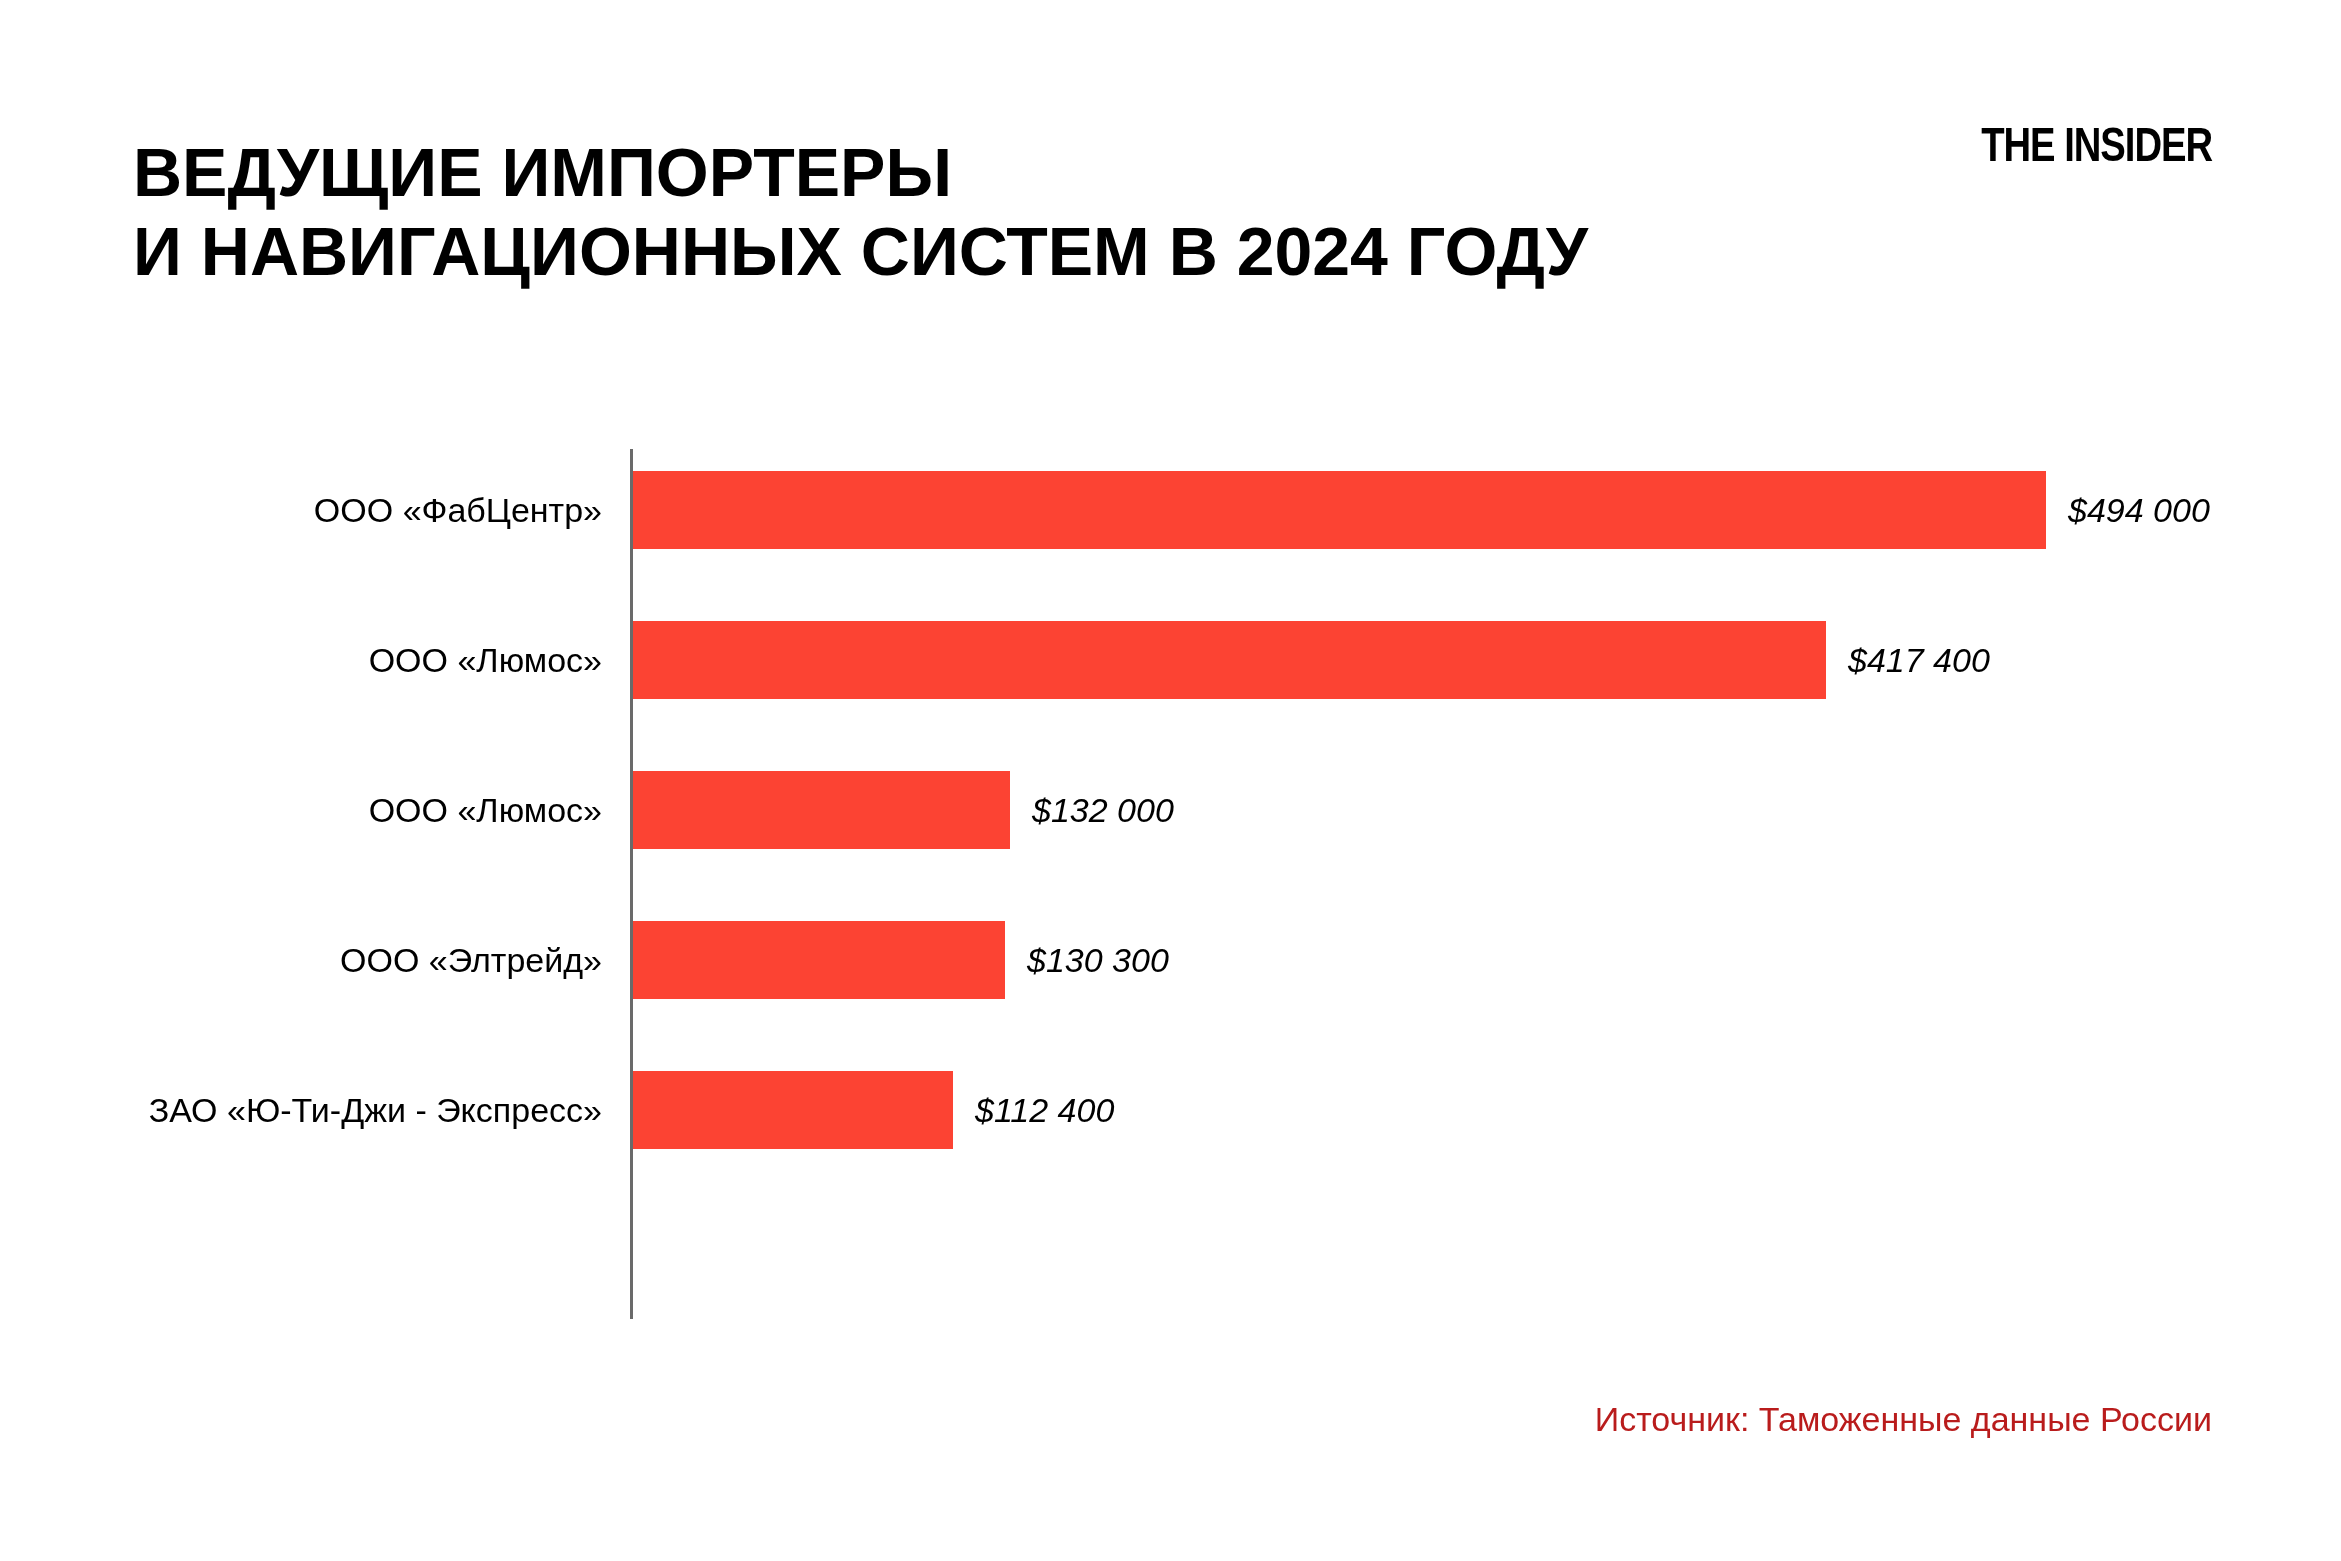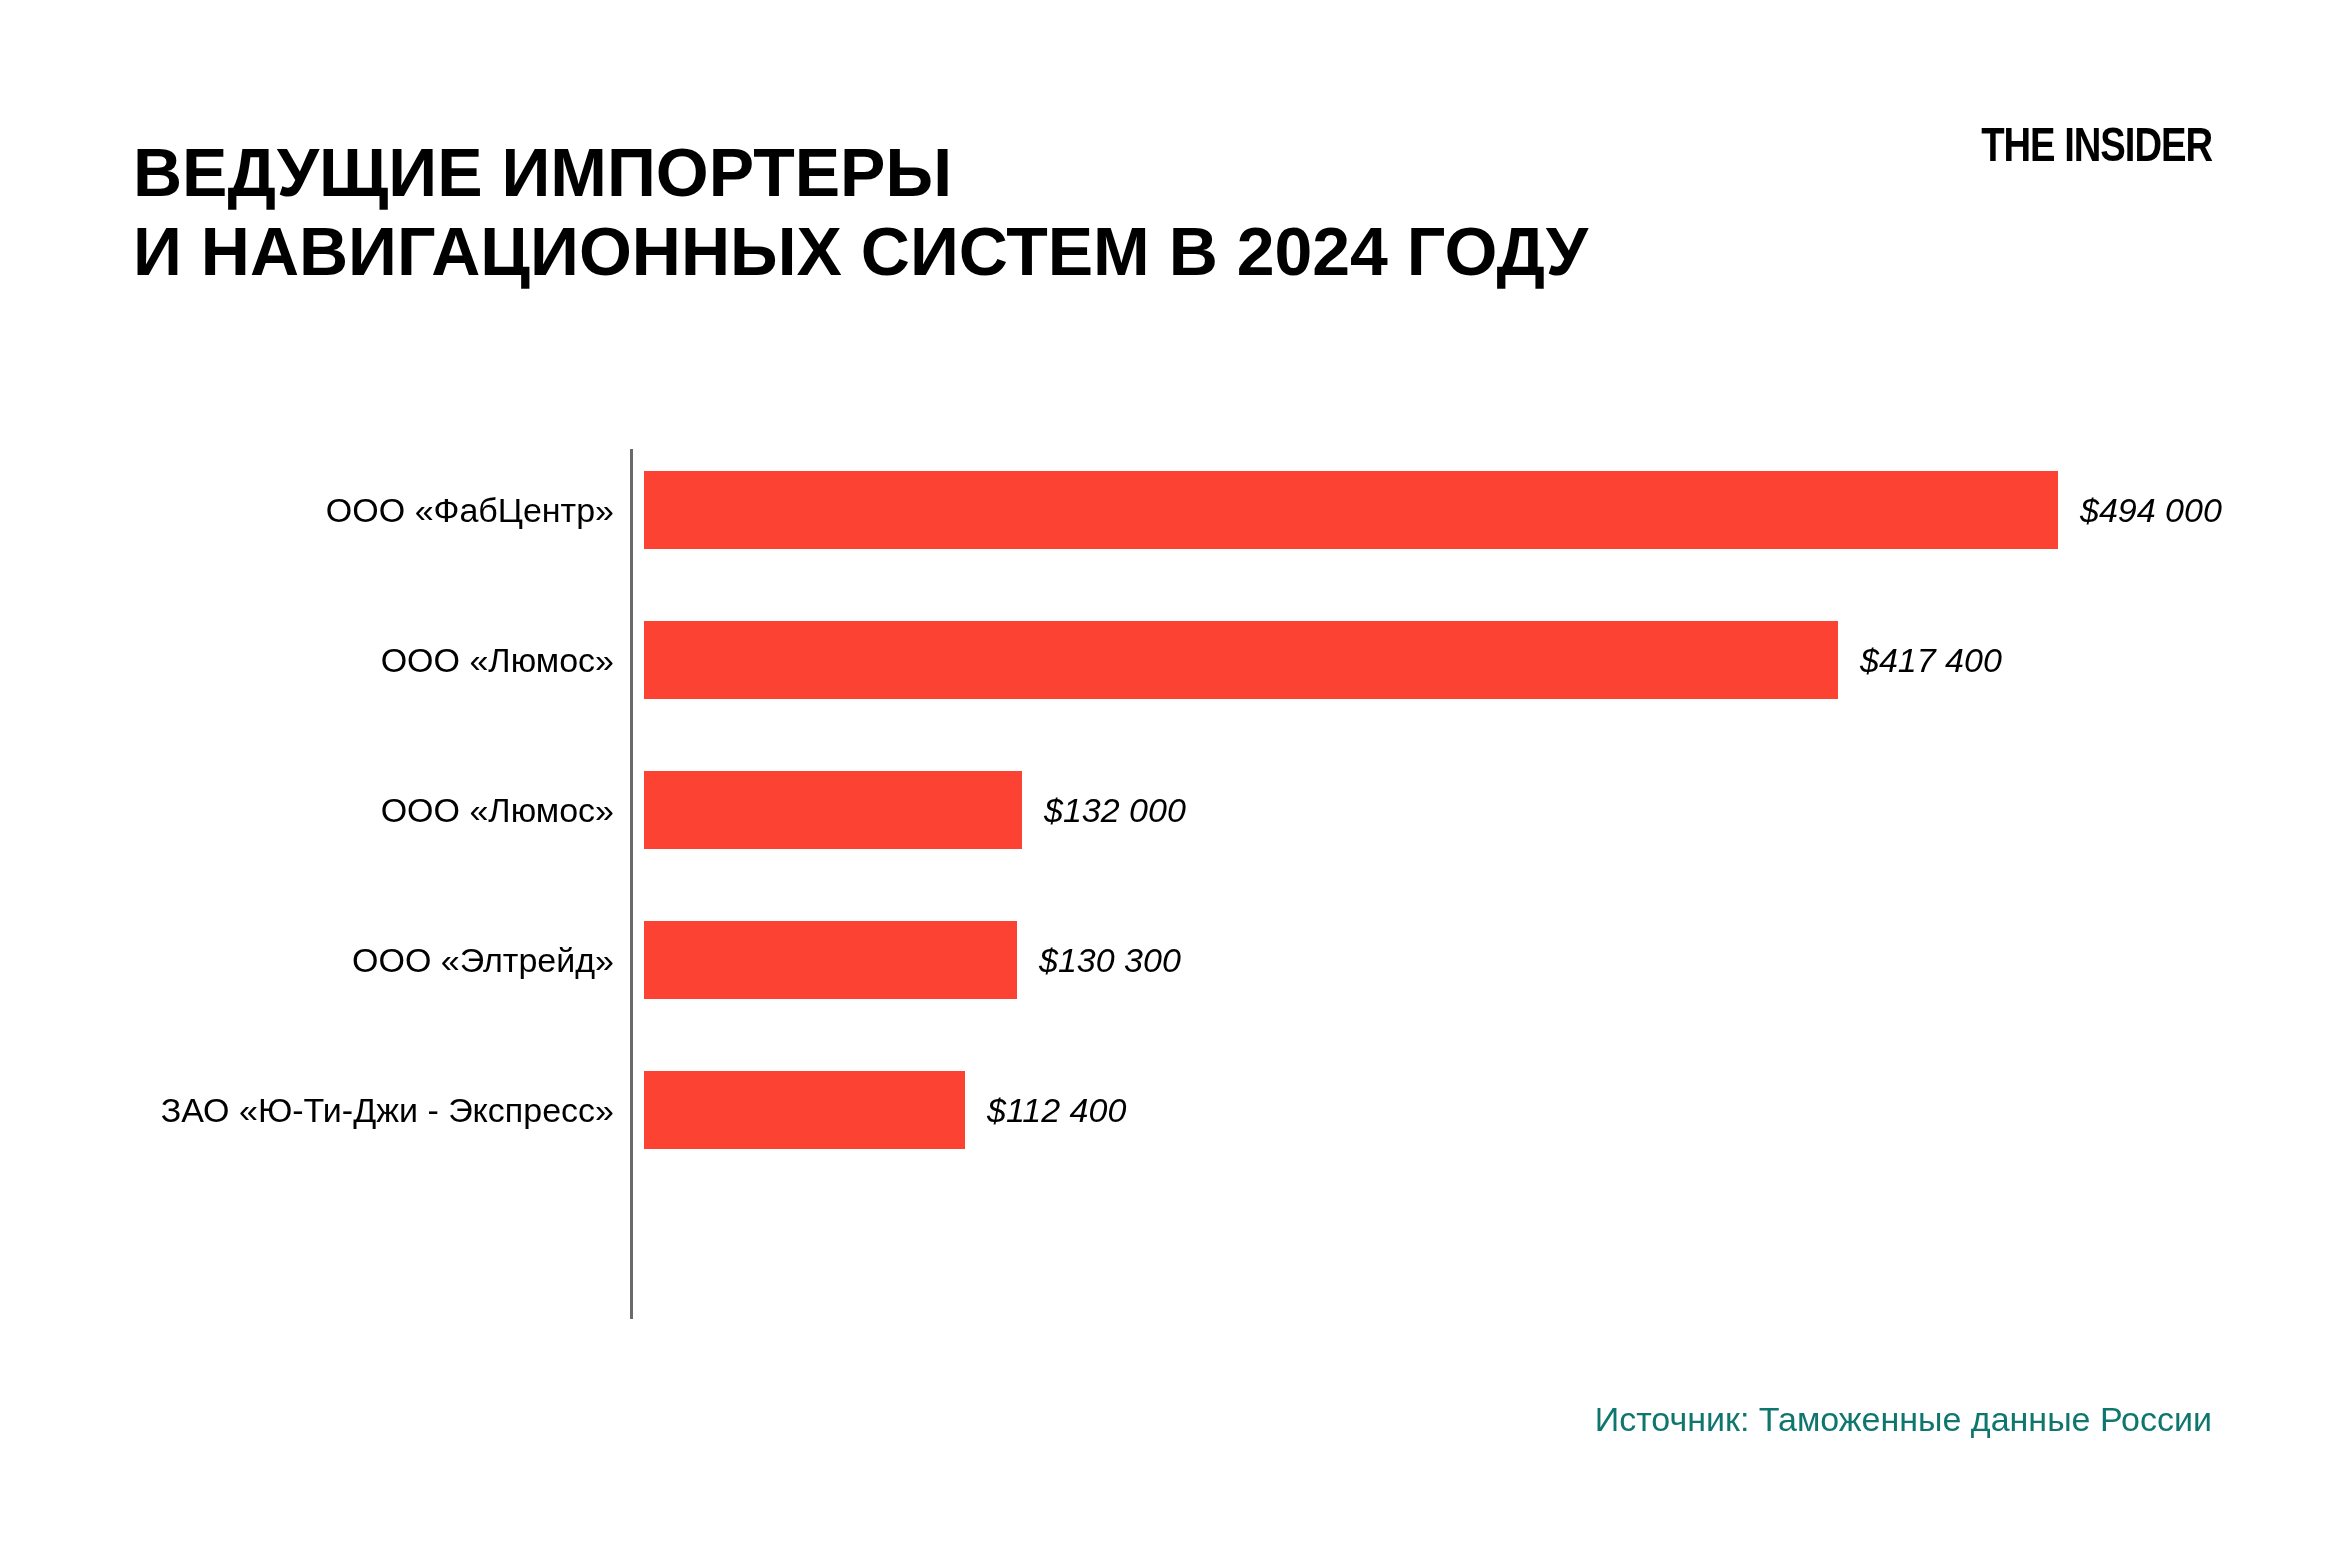--- a/index.html
+++ b/index.html
@@ -66,21 +66,20 @@
     height: 150px;
     width: 2342px;
   }
   .row-label {
     width: 602px;
     text-align: right;
     font-size: 34px;
     color: #000000;
     white-space: nowrap;
     flex: 0 0 auto;
-    padding-left: 12px;
   }
   .bar-wrap {
     margin-left: 30px;    
     display: flex;
     align-items: center;
     height: 78px;
     flex: 1 1 auto;
   }
   .bar-fill {
     height: 78px;
@@ -95,21 +94,21 @@
     white-space: nowrap;
     font-style: italic;
   }
 
   
   .source {
     position: absolute;
     right: 130px;
     top: 1400px;
     font-size: 34px;
-    color: #0f766e;
+    color: #b91c1c;
     white-space: nowrap;
   }
 </style>
 </head>
 <body>
 
 <div class="canvas">
 
   <div class="title">
     <div>ВЕДУЩИЕ ИМПОРТЕРЫ</div>

